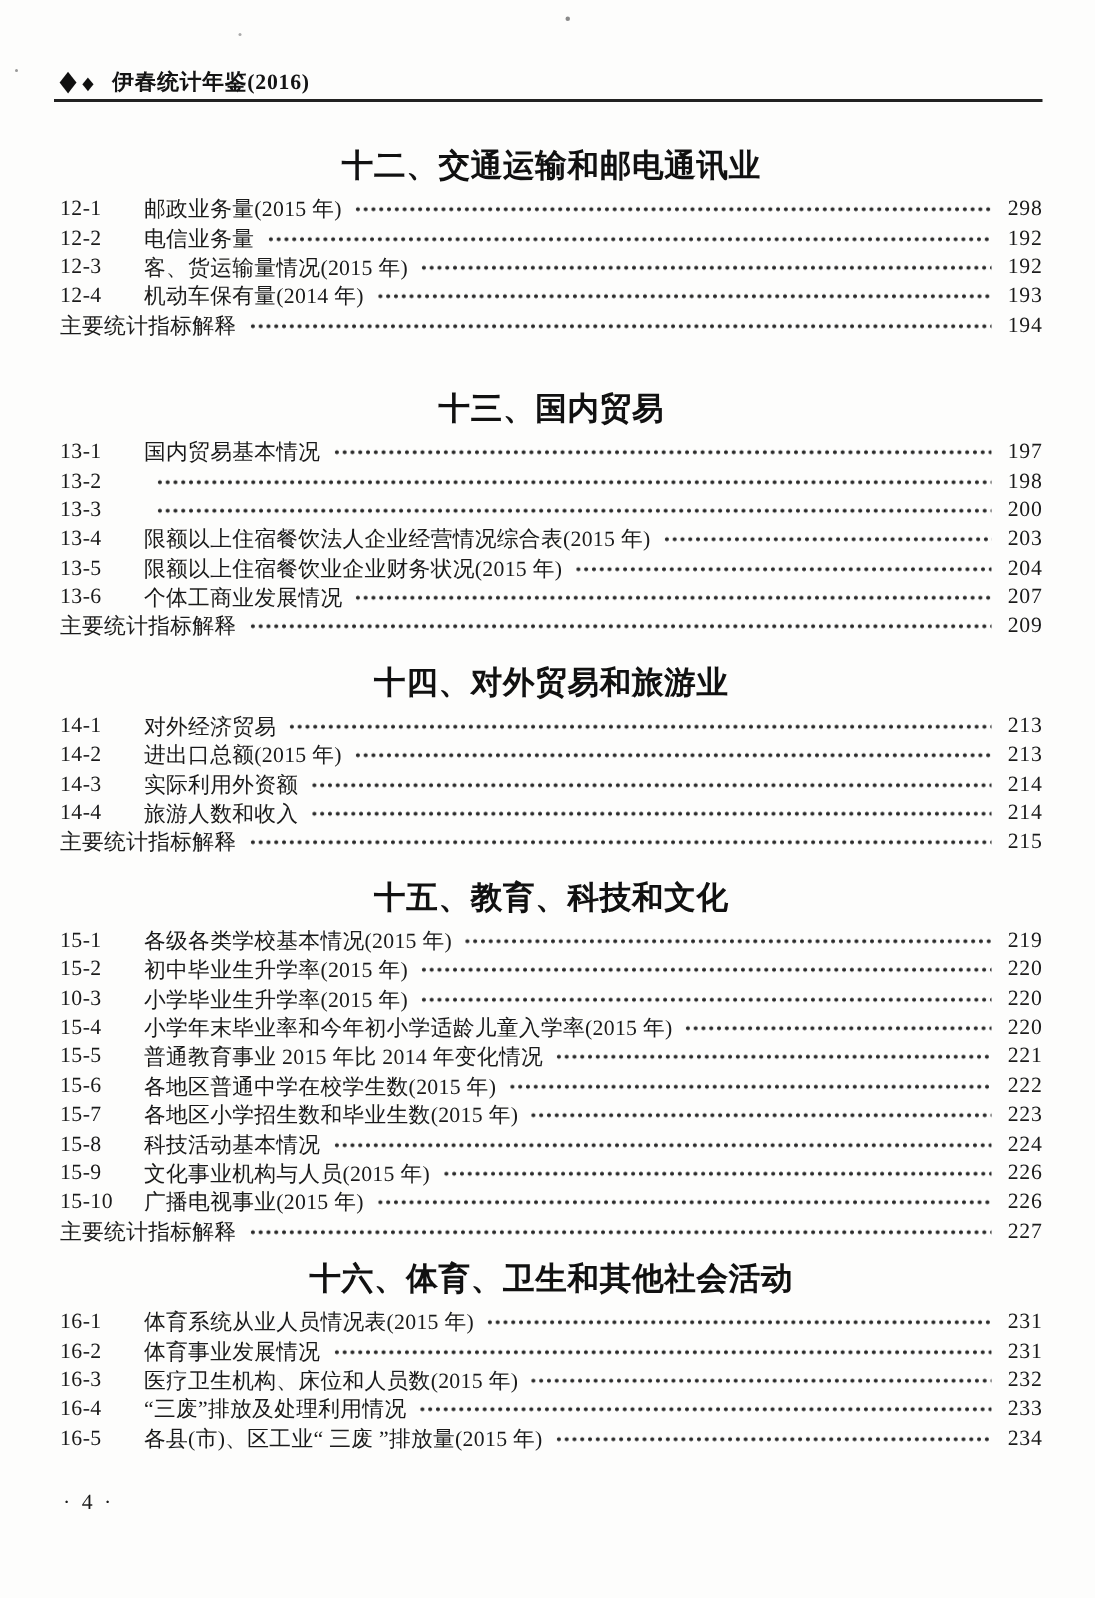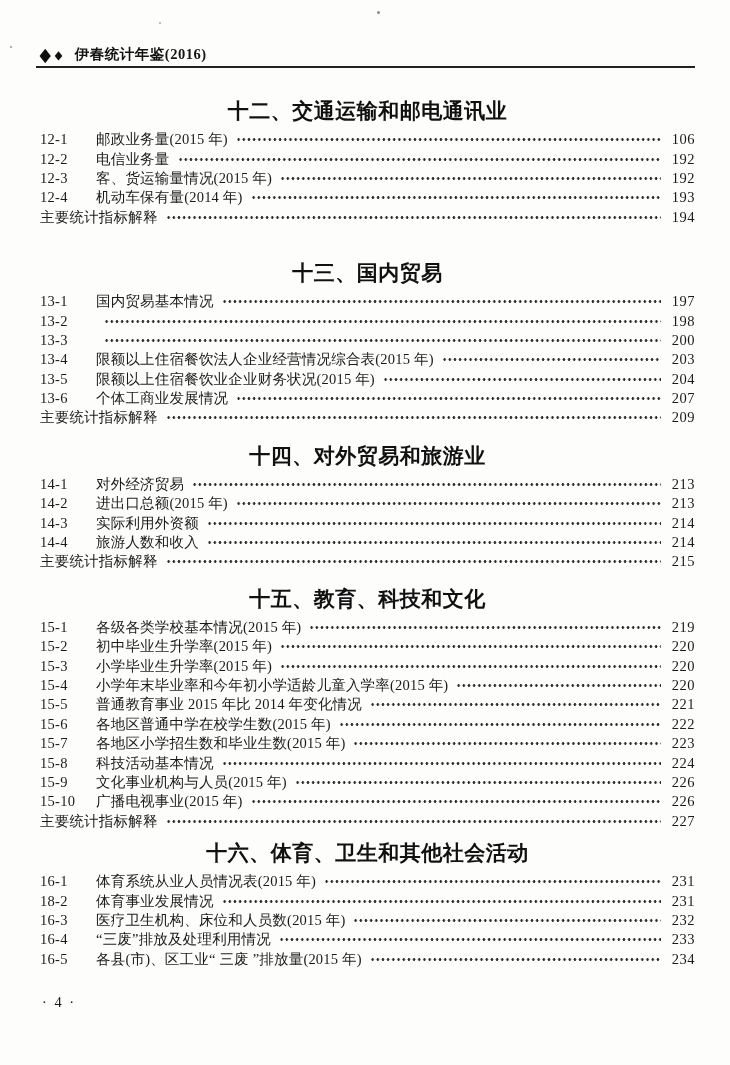--- a/index.html
+++ b/index.html
@@ -64,21 +64,21 @@
 </header>
 
 <main class="toc" id="toc">
   <section class="section">
     <h2 class="section-title">十二、交通运输和邮电通讯业</h2>
     <div class="entries">
   <div class="entry">
     <span class="no">12-1</span>
     <span class="title">邮政业务量(2015 年)</span>
     <span class="leader"></span>
-    <span class="pg">106</span>
+    <span class="pg">298</span>
   </div>
 
   <div class="entry">
     <span class="no">12-2</span>
     <span class="title">电信业务量</span>
     <span class="leader"></span>
     <span class="pg">192</span>
   </div>
 
   <div class="entry">
@@ -207,21 +207,21 @@
   </div>
 
   <div class="entry">
     <span class="no">15-2</span>
     <span class="title">初中毕业生升学率(2015 年)</span>
     <span class="leader"></span>
     <span class="pg">220</span>
   </div>
 
   <div class="entry">
-    <span class="no">15-3</span>
+    <span class="no">10-3</span>
     <span class="title">小学毕业生升学率(2015 年)</span>
     <span class="leader"></span>
     <span class="pg">220</span>
   </div>
 
   <div class="entry">
     <span class="no">15-4</span>
     <span class="title">小学年末毕业率和今年初小学适龄儿童入学率(2015 年)</span>
     <span class="leader"></span>
     <span class="pg">220</span>
@@ -282,21 +282,21 @@
     <h2 class="section-title">十六、体育、卫生和其他社会活动</h2>
     <div class="entries">
   <div class="entry">
     <span class="no">16-1</span>
     <span class="title">体育系统从业人员情况表(2015 年)</span>
     <span class="leader"></span>
     <span class="pg">231</span>
   </div>
 
   <div class="entry">
-    <span class="no">18-2</span>
+    <span class="no">16-2</span>
     <span class="title">体育事业发展情况</span>
     <span class="leader"></span>
     <span class="pg">231</span>
   </div>
 
   <div class="entry">
     <span class="no">16-3</span>
     <span class="title">医疗卫生机构、床位和人员数(2015 年)</span>
     <span class="leader"></span>
     <span class="pg">232</span>

